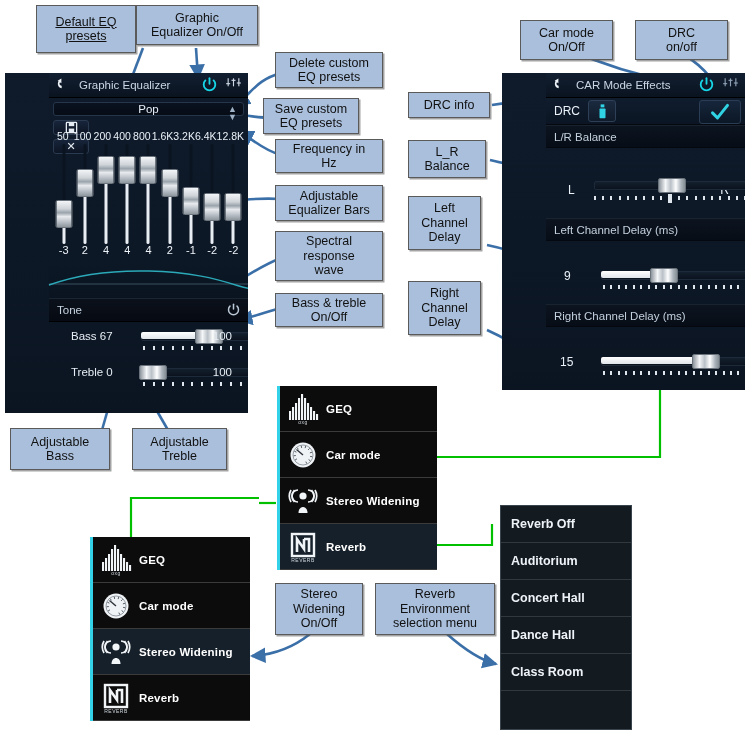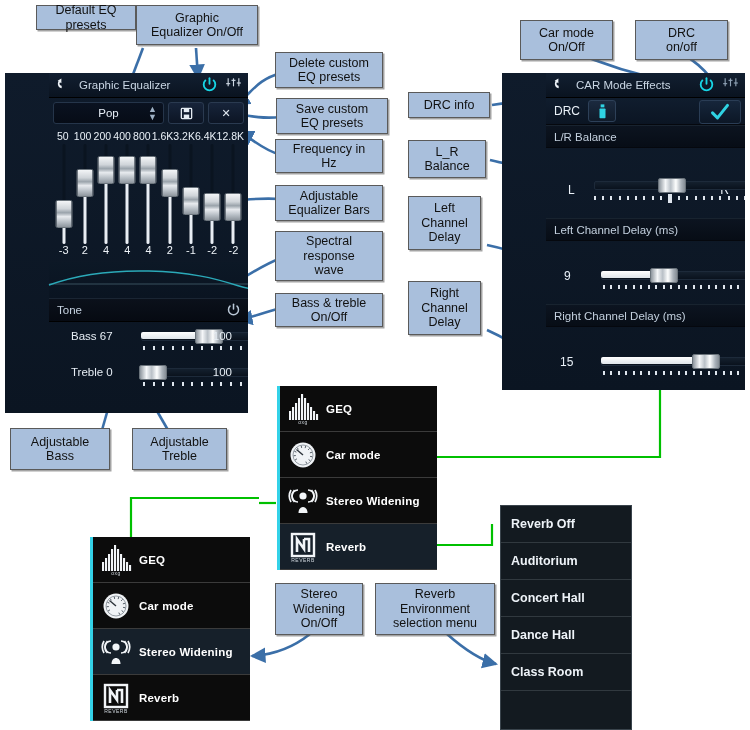--- a/index.html
+++ b/index.html
@@ -46,21 +46,21 @@
     position: relative;
   }
   .titlebar .tl {
     color: #c9d6e4; font-size: 11.5px; margin-left: 8px;
   }
   .back-arrow { width:16px; height:16px; color:#e8eef5; display:block; }
   .pwr { position:absolute; right:30px; top:3px; width:17px; height:17px; }
   .slid-ico { position:absolute; right:6px; top:4px; width:17px; height:16px; }
 
   
-  .presetrow { height:22px; margin:4px 4px 0 4px; display:flex; gap:4px; }
+  .presetrow { height:22px; margin:4px 4px 0 4px; display:flex; gap:4px;flex-direction:column; }
   .preset-select {
     flex:1; background: linear-gradient(#0a1220,#060c16);
     border:1px solid #25354a; border-radius:3px;
     color:#e7eef6; font-size:11.5px;
     display:flex; align-items:center; justify-content:center;
     position:relative;
   }
   .preset-select .spin { position:absolute; right:6px; top:2px; font-size:9px; color:#9fb2c6; line-height:8px;}
   .sq-btn {
     width:34px; background: linear-gradient(#17243a,#0c1524);
@@ -219,27 +219,27 @@
       <path d="M430,457 L660,457 L660,390"></path>
 
       <path d="M276,503 L259,503"></path>
 
       <path d="M397,545 L492,545 L492,524"></path>
 
       <path d="M131,538 L131,498 L259,498"></path>
     </g>
   </svg>
 
-  <div class="callout" style="left:36px;top:5px;width:100px;height:25px;">Default EQ
+  <div class="callout" style="left:36px;top:5px;width:100px;height:48px;text-decoration:underline;">Default EQ
 presets</div>
   <div class="callout" style="left:136px;top:5px;width:122px;height:40px;">Graphic
 Equalizer On/Off</div>
   <div class="callout" style="left:275px;top:52px;width:108px;height:36px;">Delete custom
 EQ presets</div>
-  <div class="callout" style="left:276px;top:98px;width:112px;height:36px;">Save custom
+  <div class="callout" style="left:263px;top:98px;width:96px;height:36px;">Save custom
 EQ presets</div>
   <div class="callout" style="left:275px;top:139px;width:108px;height:34px;">Frequency in
 Hz</div>
   <div class="callout" style="left:275px;top:185px;width:108px;height:36px;">Adjustable
 Equalizer Bars</div>
   <div class="callout" style="left:275px;top:231px;width:108px;height:50px;">Spectral
 response
 wave</div>
   <div class="callout" style="left:275px;top:293px;width:108px;height:34px;">Bass &amp; treble
 On/Off</div>

